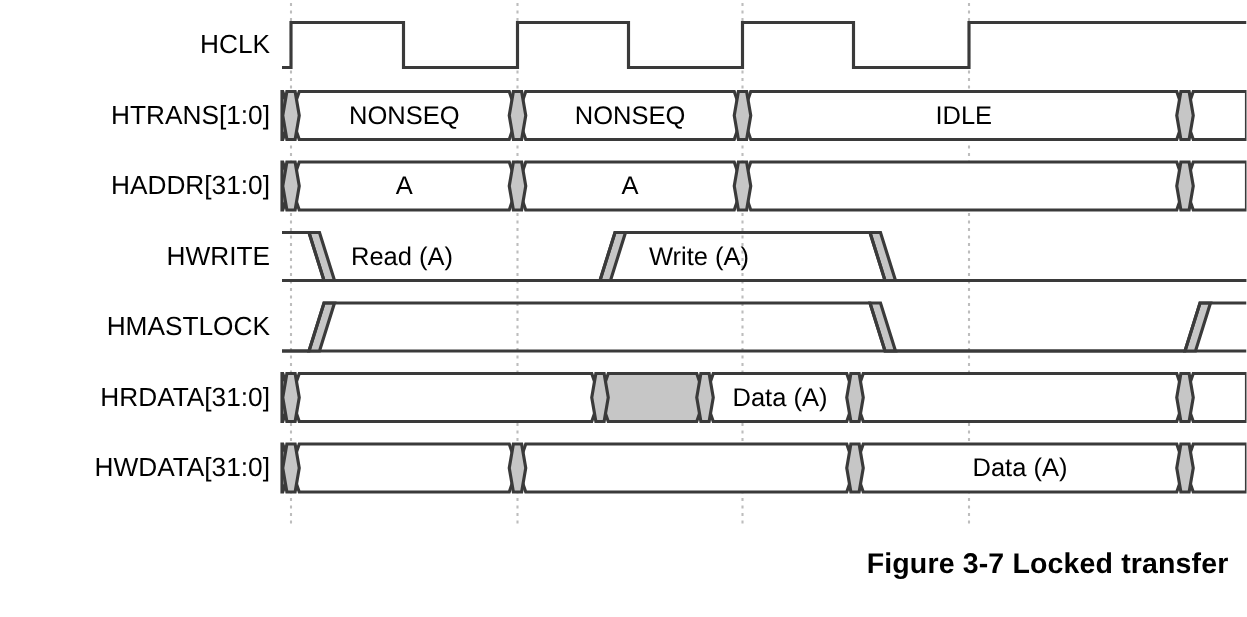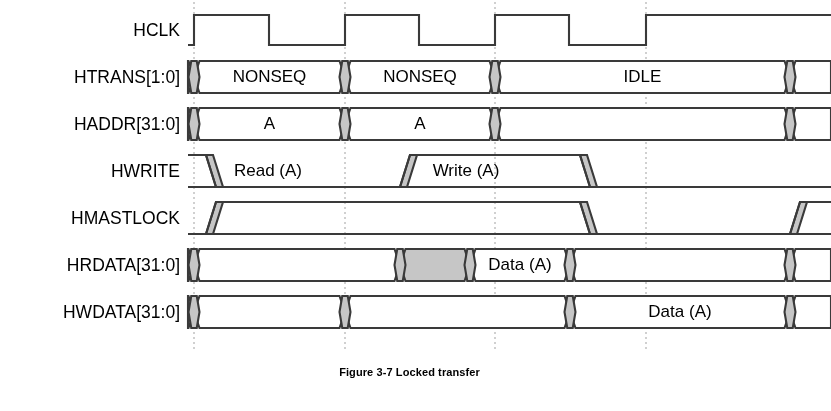--- a/index.html
+++ b/index.html
@@ -71,23 +71,23 @@
     stroke: #bdbdbd;
     stroke-width: 1.4;
     stroke-dasharray: 2 3;
     fill: none;
   }
   #figure-caption {
     position: absolute;
     left: 0;
     top: 366px;
     width: 819px;
-    text-align: center;
+    text-align: right;
     font-family: "Liberation Sans", sans-serif;
-    font-size: 11px;
+    font-size: 19px;
     font-weight: bold;
     color: #000000;
     letter-spacing: 0.1px;
   }
 </style>
 </head>
 <body>
 
 <div id="figure-root">
 

